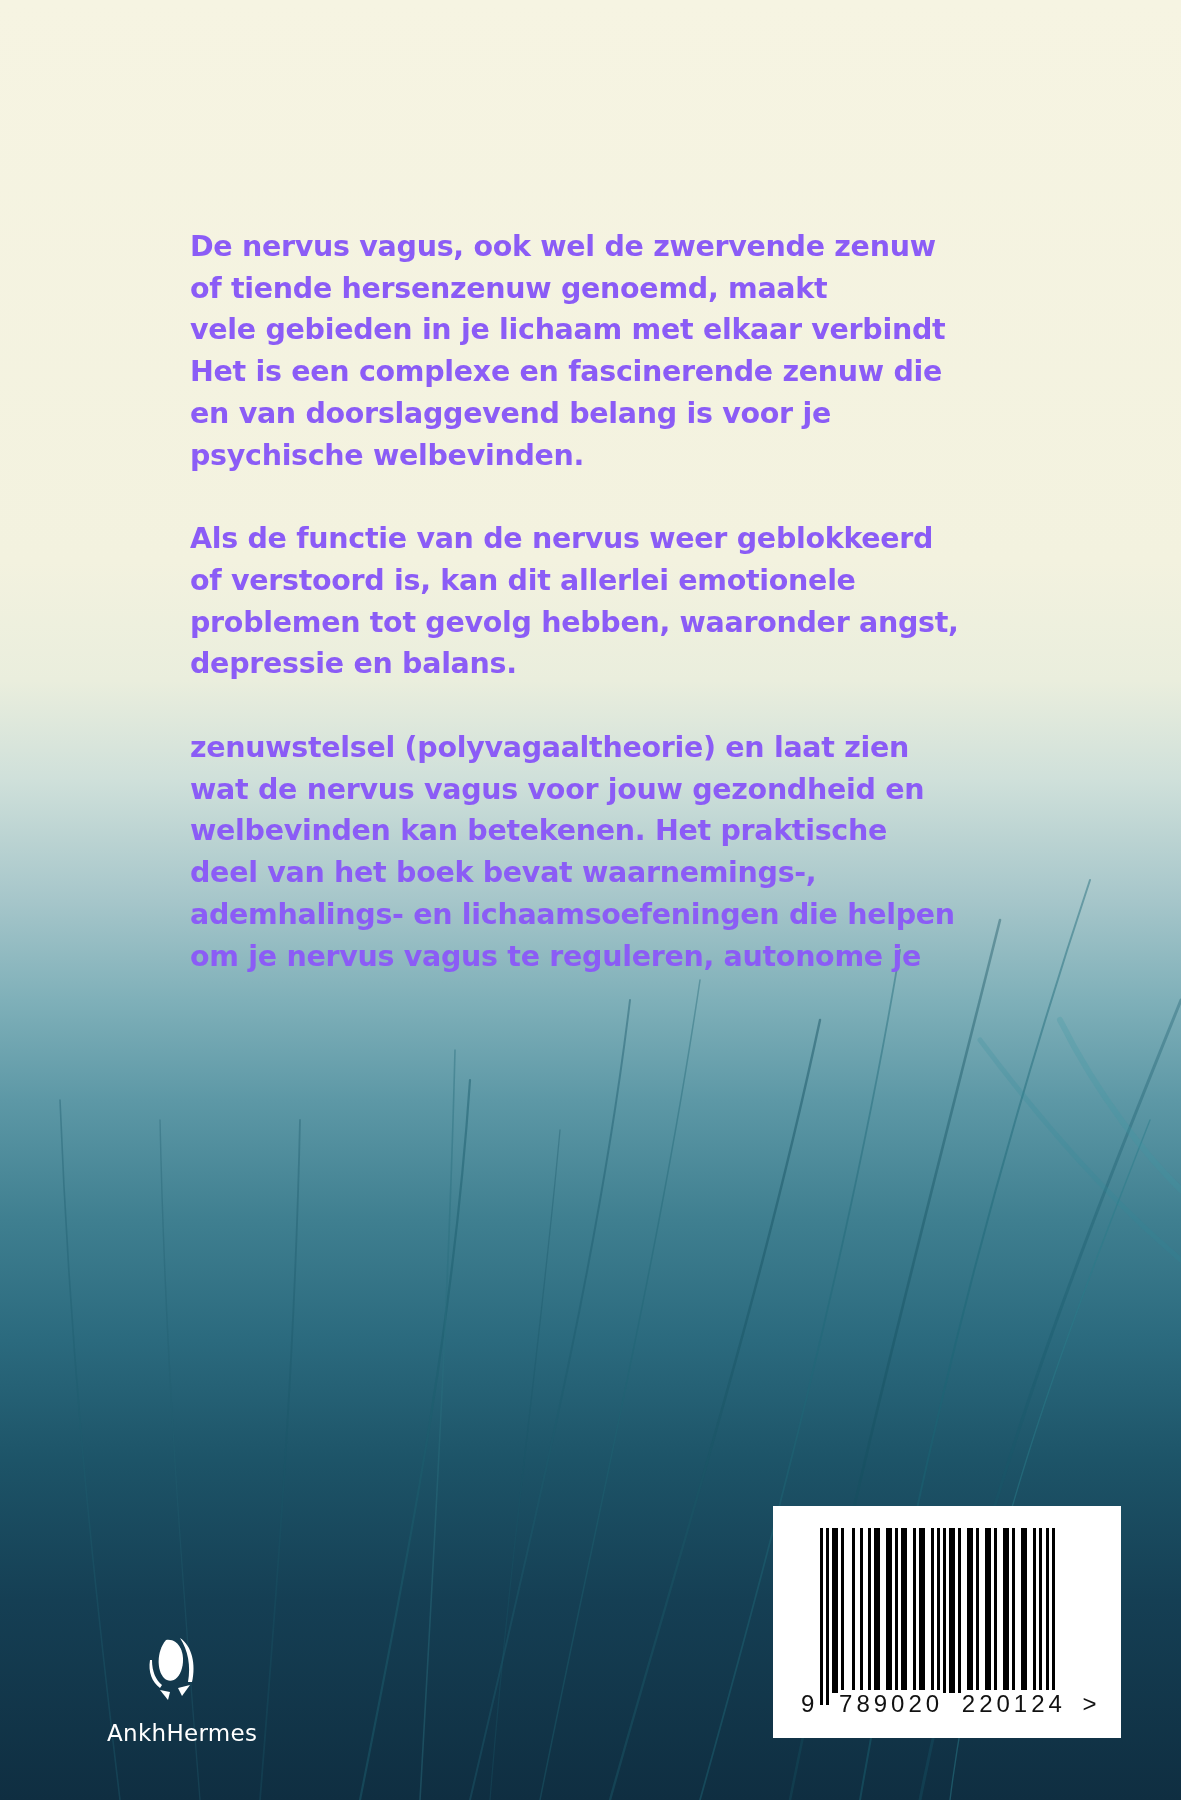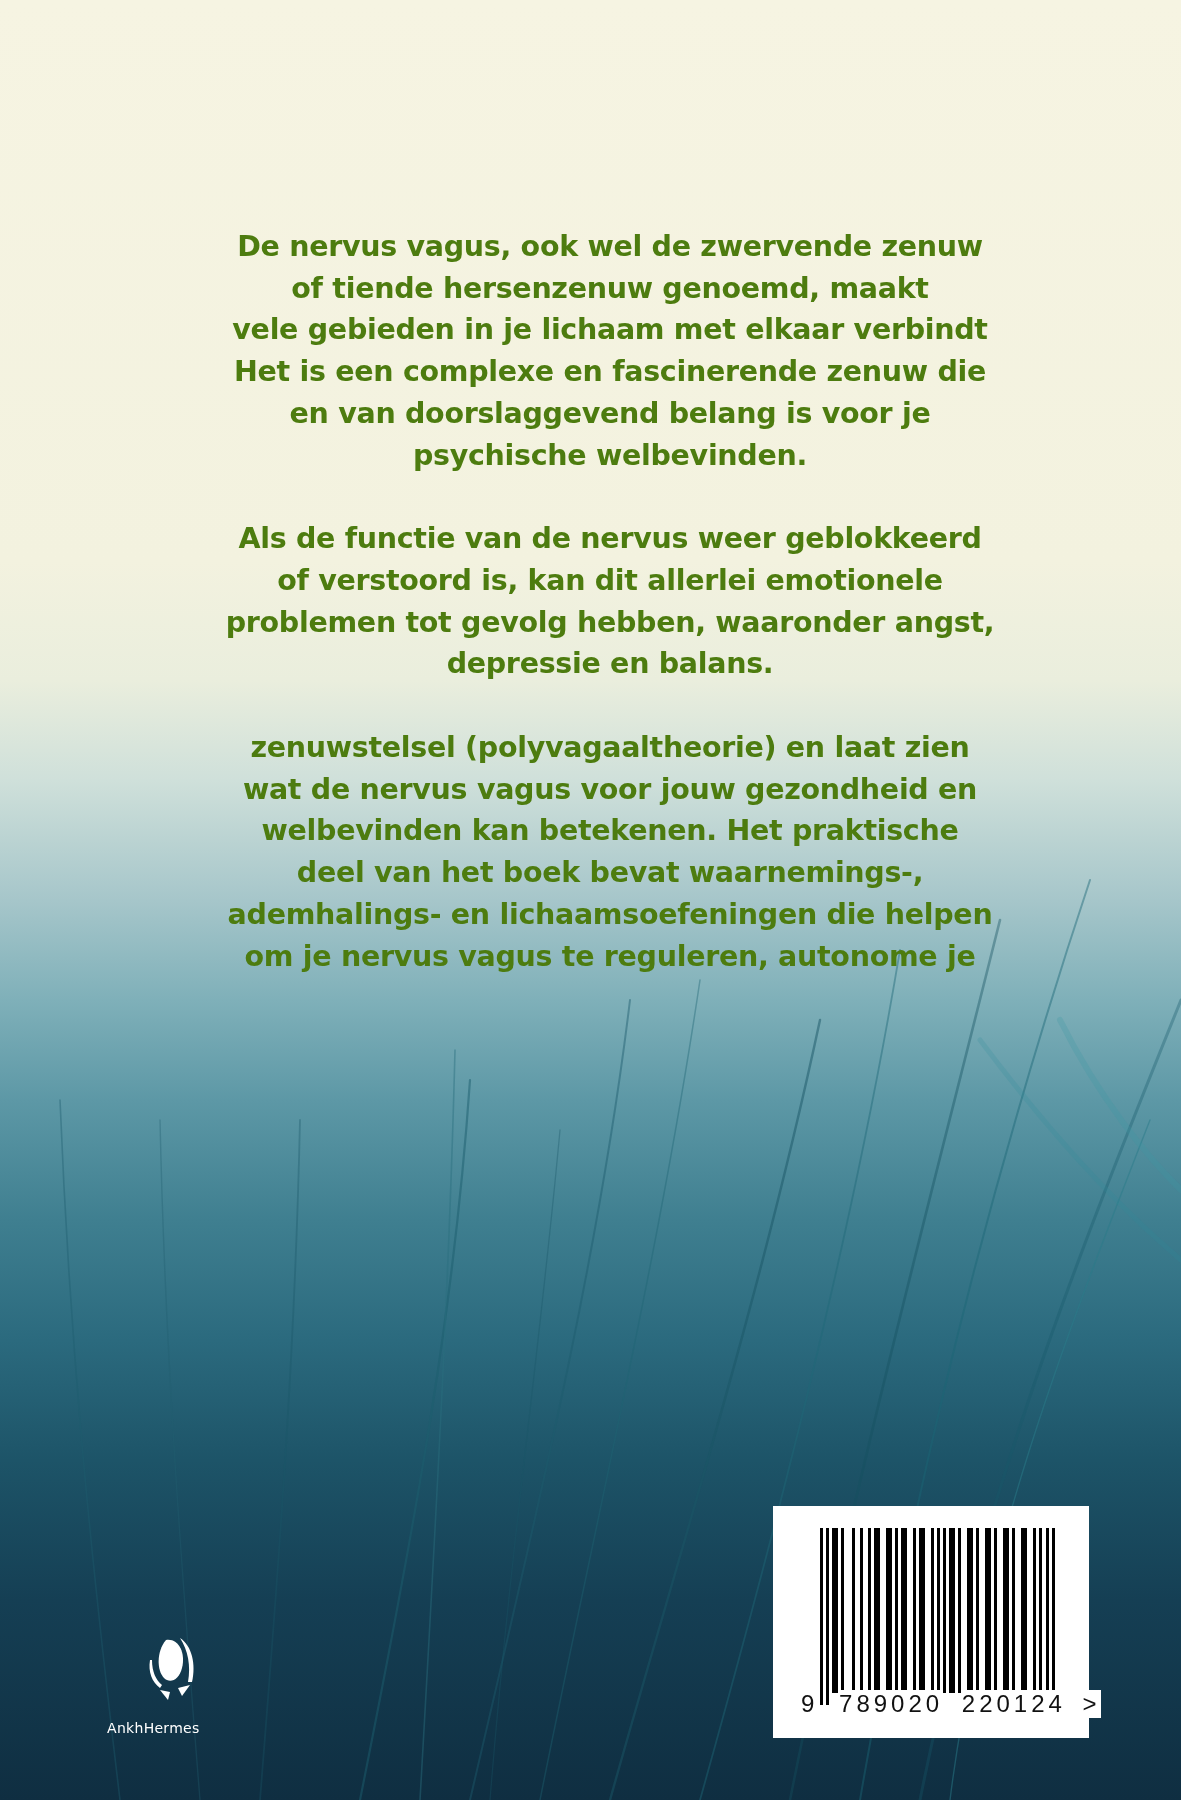--- a/index.html
+++ b/index.html
@@ -15,38 +15,38 @@
       #7fb0b9 1000px,
       #5d98a6 1100px,
       #3f7f90 1220px,
       #2b6a7e 1340px,
       #1d5468 1460px,
       #153f54 1600px,
       #0f2e41 1800px);
   }
   .strands { position: absolute; left: 0; top: 0; width: 1181px; height: 1800px; pointer-events: none; }
   .text-block {
-    position: absolute; left: 200px; top: 226px; width: 820px;
-    color: #4d7c0f; font-weight: bold; font-size: 28.5px; line-height: 41.7px;
+    position: absolute; left: 190px; top: 226px; width: 820px;
+    color: #8b5cf6; font-weight: bold; font-size: 28.5px; line-height: 41.7px;
     letter-spacing: -0.3px;
-    text-align: center;
   }
   .para { margin: 0 0 42px 0; }
   .para .line { display: block; white-space: nowrap; }
   .logo {
     position: absolute; left: 104px; top: 1638px; width: 140px; height: 110px;
   }
   .logo svg { position: absolute; left: 44px; top: 0; }
   .logo-text {
     position: absolute; left: 3px; top: 82px; color: #ffffff;
-    font-family: "DejaVu Sans", sans-serif; font-size: 14px; letter-spacing: 0.3px;
+    font-family: "DejaVu Sans", sans-serif; font-size: 23px; letter-spacing: 0.3px;
   }
   .barcode-box {
     position: absolute; left: 773px; top: 1506px; width: 316px; height: 232px;
     background: #ffffff;
+    padding-left: 32px;
   }
   .bars { position: absolute; left: 47px; top: 22px; width: 235px; height: 177px; }
   .isbn-text {
     position: absolute; left: 28px; top: 184px; width: 275px;
     font-family: "Liberation Sans", sans-serif; font-size: 24px; color: #111;
     letter-spacing: 4px; white-space: nowrap;
   }
   .isbn-text span { display: inline-block; background: #fff; }
 </style>
 </head>

